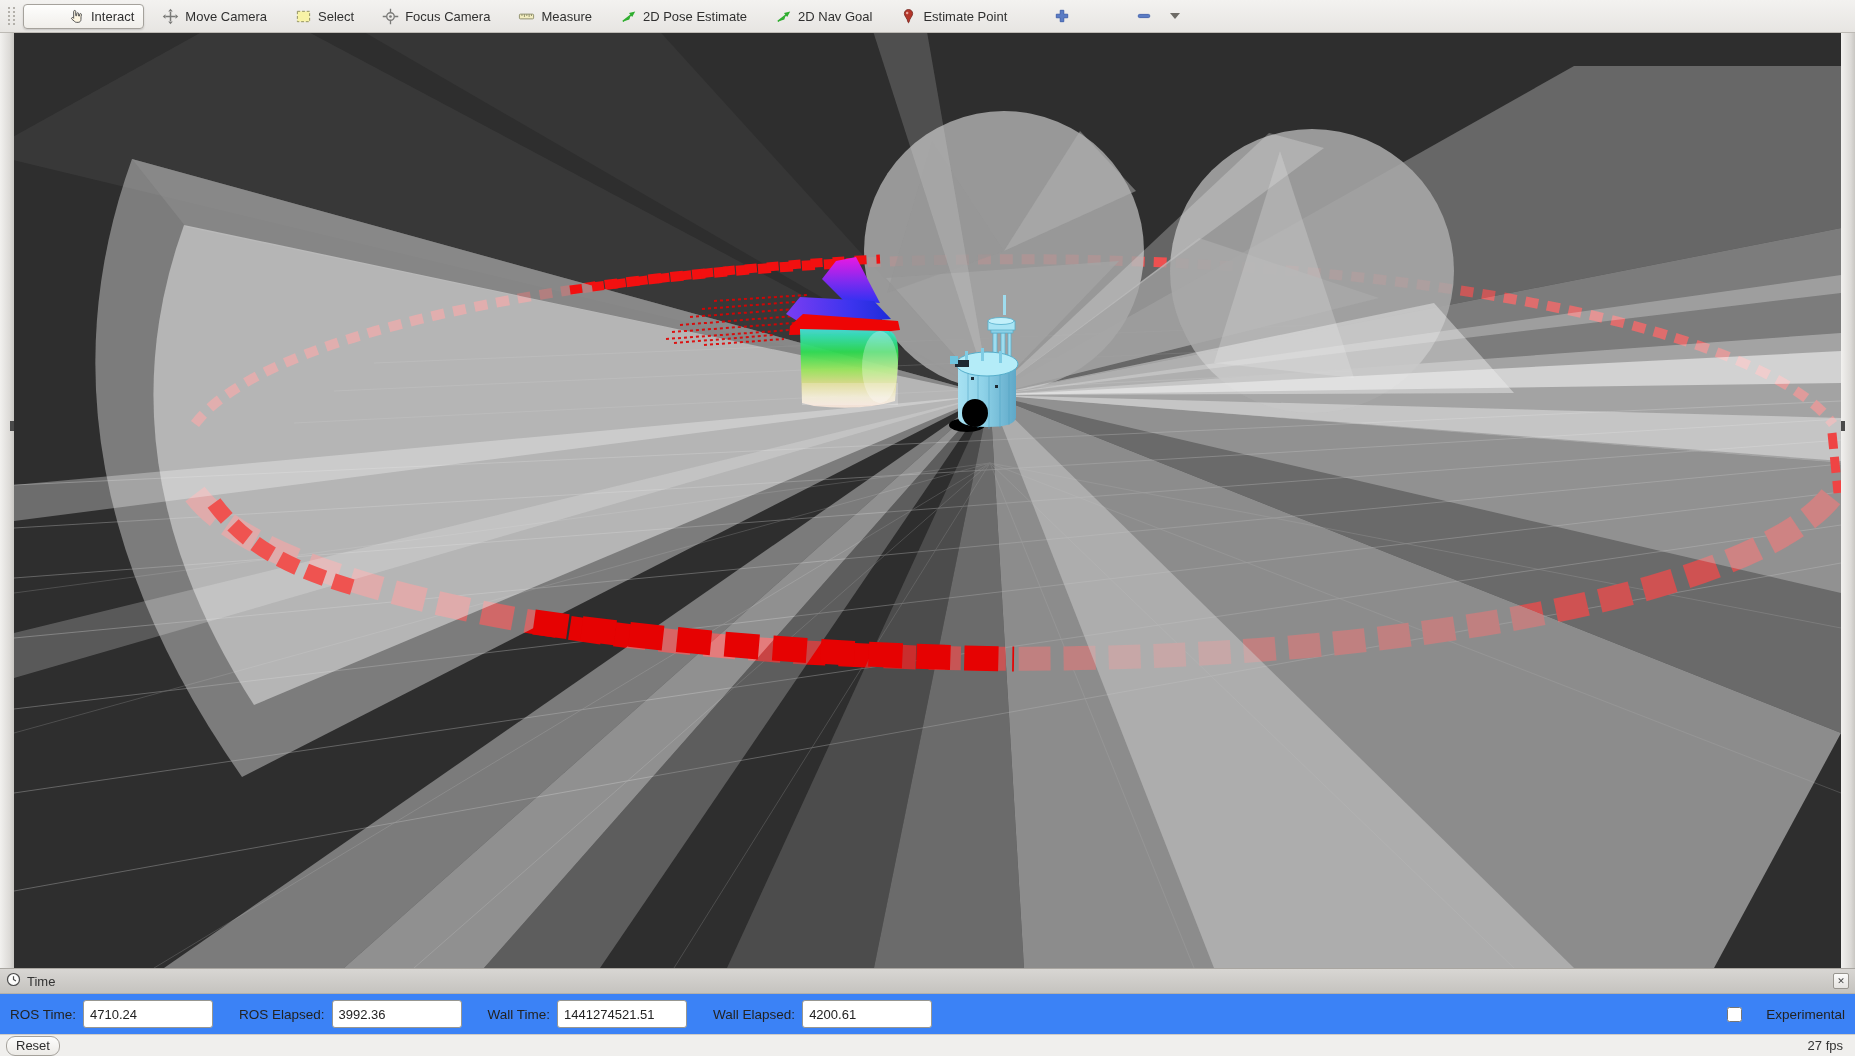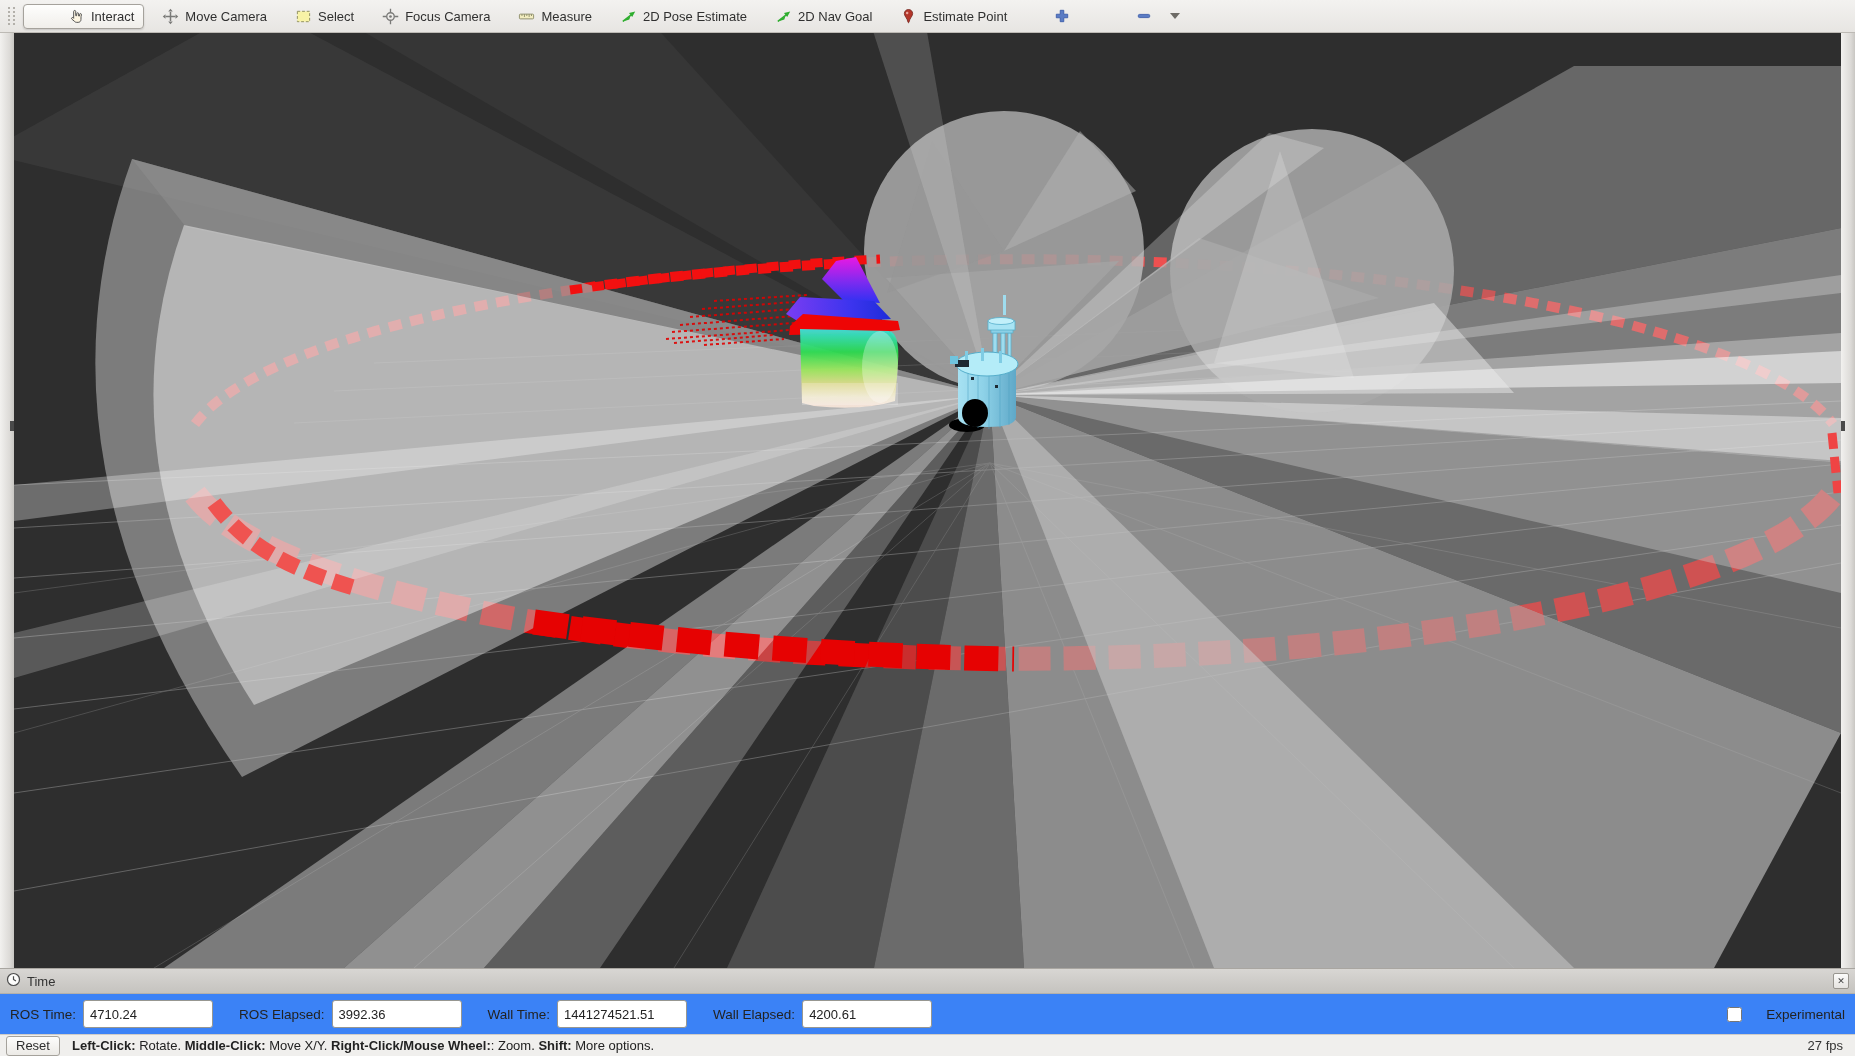--- a/index.html
+++ b/index.html
@@ -85,21 +85,21 @@
 
   
   .status-bar {
     height:22px; display:flex; align-items:center;
     background:#f0efed; border-top:1px solid #cfccc8;
     padding:0 6px; font-size:13px; color:#222;
   }
   .reset-btn {
     height:20px; padding:0 9px; font-size:13px; color:#2e2e2e;
     background:linear-gradient(#fdfdfc,#eceae6);
-    border:1px solid #a5a29c; border-radius:3px; cursor:default;
+    border:1px solid #a5a29c; border-radius:9px; cursor:default;
     display:flex; align-items:center;
   }
   .help { margin-left:12px; white-space:pre; }
   .help b { font-weight:bold; }
   .fps { margin-left:auto; margin-right:6px; color:#333; }
 </style>
 </head>
 <body>
 
 <div class="toolbar">
@@ -426,15 +426,14 @@
   <div class="experimental">
     <input type="checkbox" style="">
     <span>Experimental</span>
   </div>
 </div>
 
 <div class="status-bar">
   <div class="reset-btn">
     <span>Reset</span>
   </div>
-  <span class="help"><b>Left-Click:</b><span> Rotate. </span><b>Middle-Click:</b><span> Move X/Y. </span><b>Right-Click/Mouse Wheel:</b><span>: Zoom. </span><b>Shift:</b><span> More options.</span></span>
   <span class="fps">27 fps</span>
 </div>
 
 </body></html>

